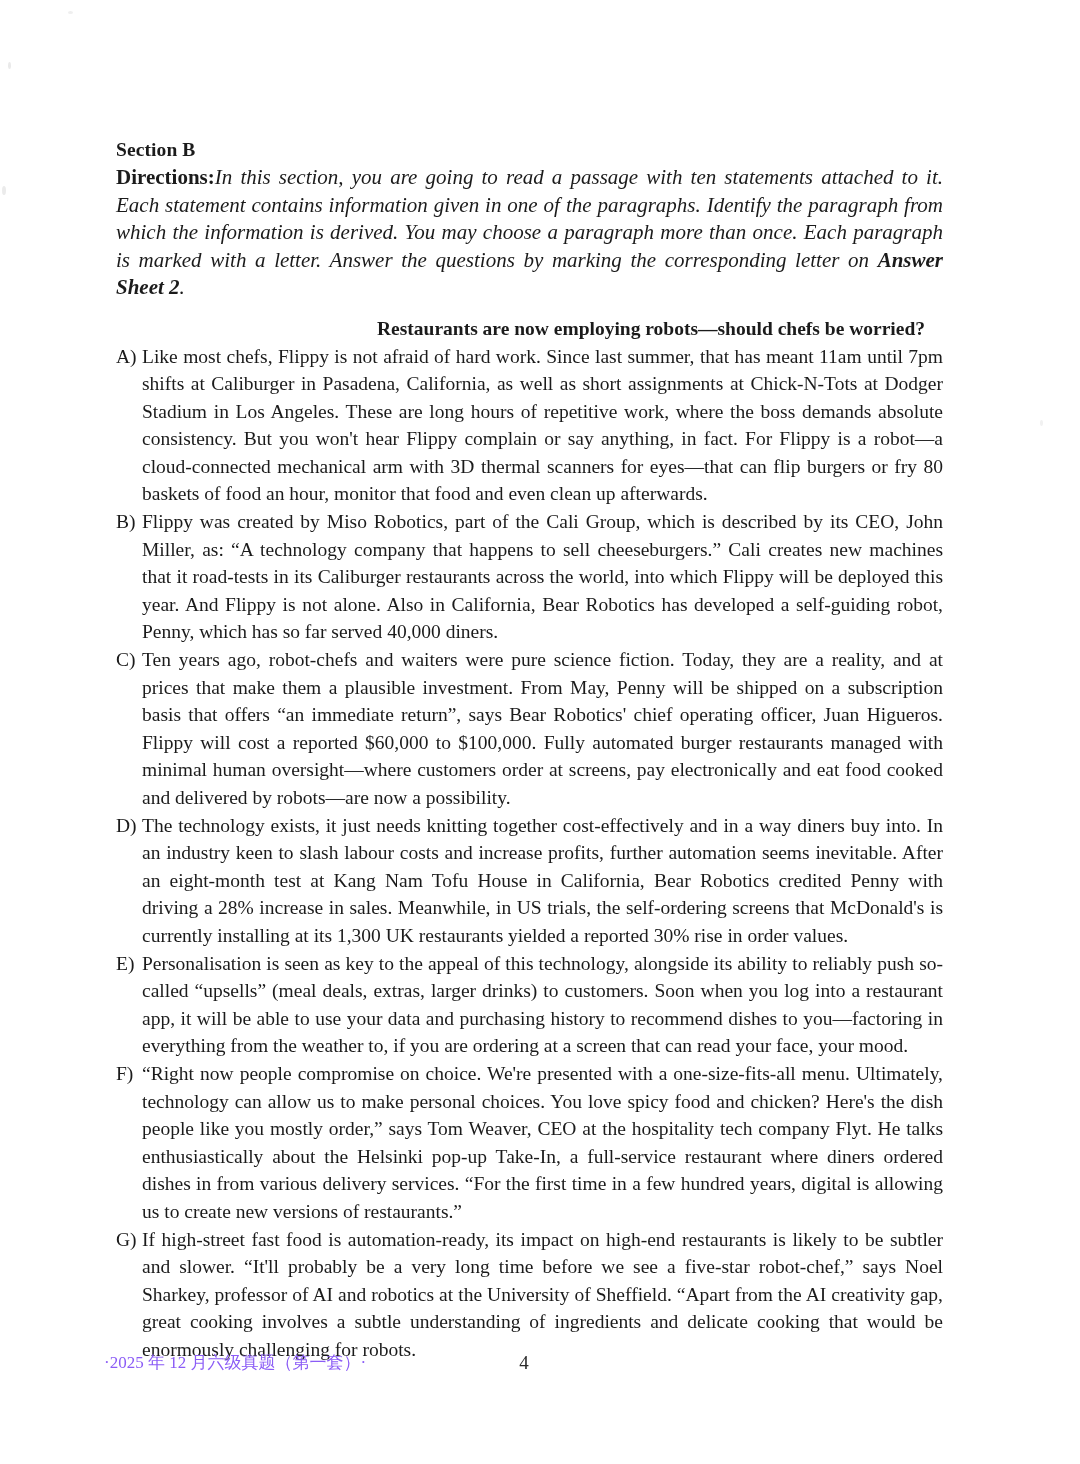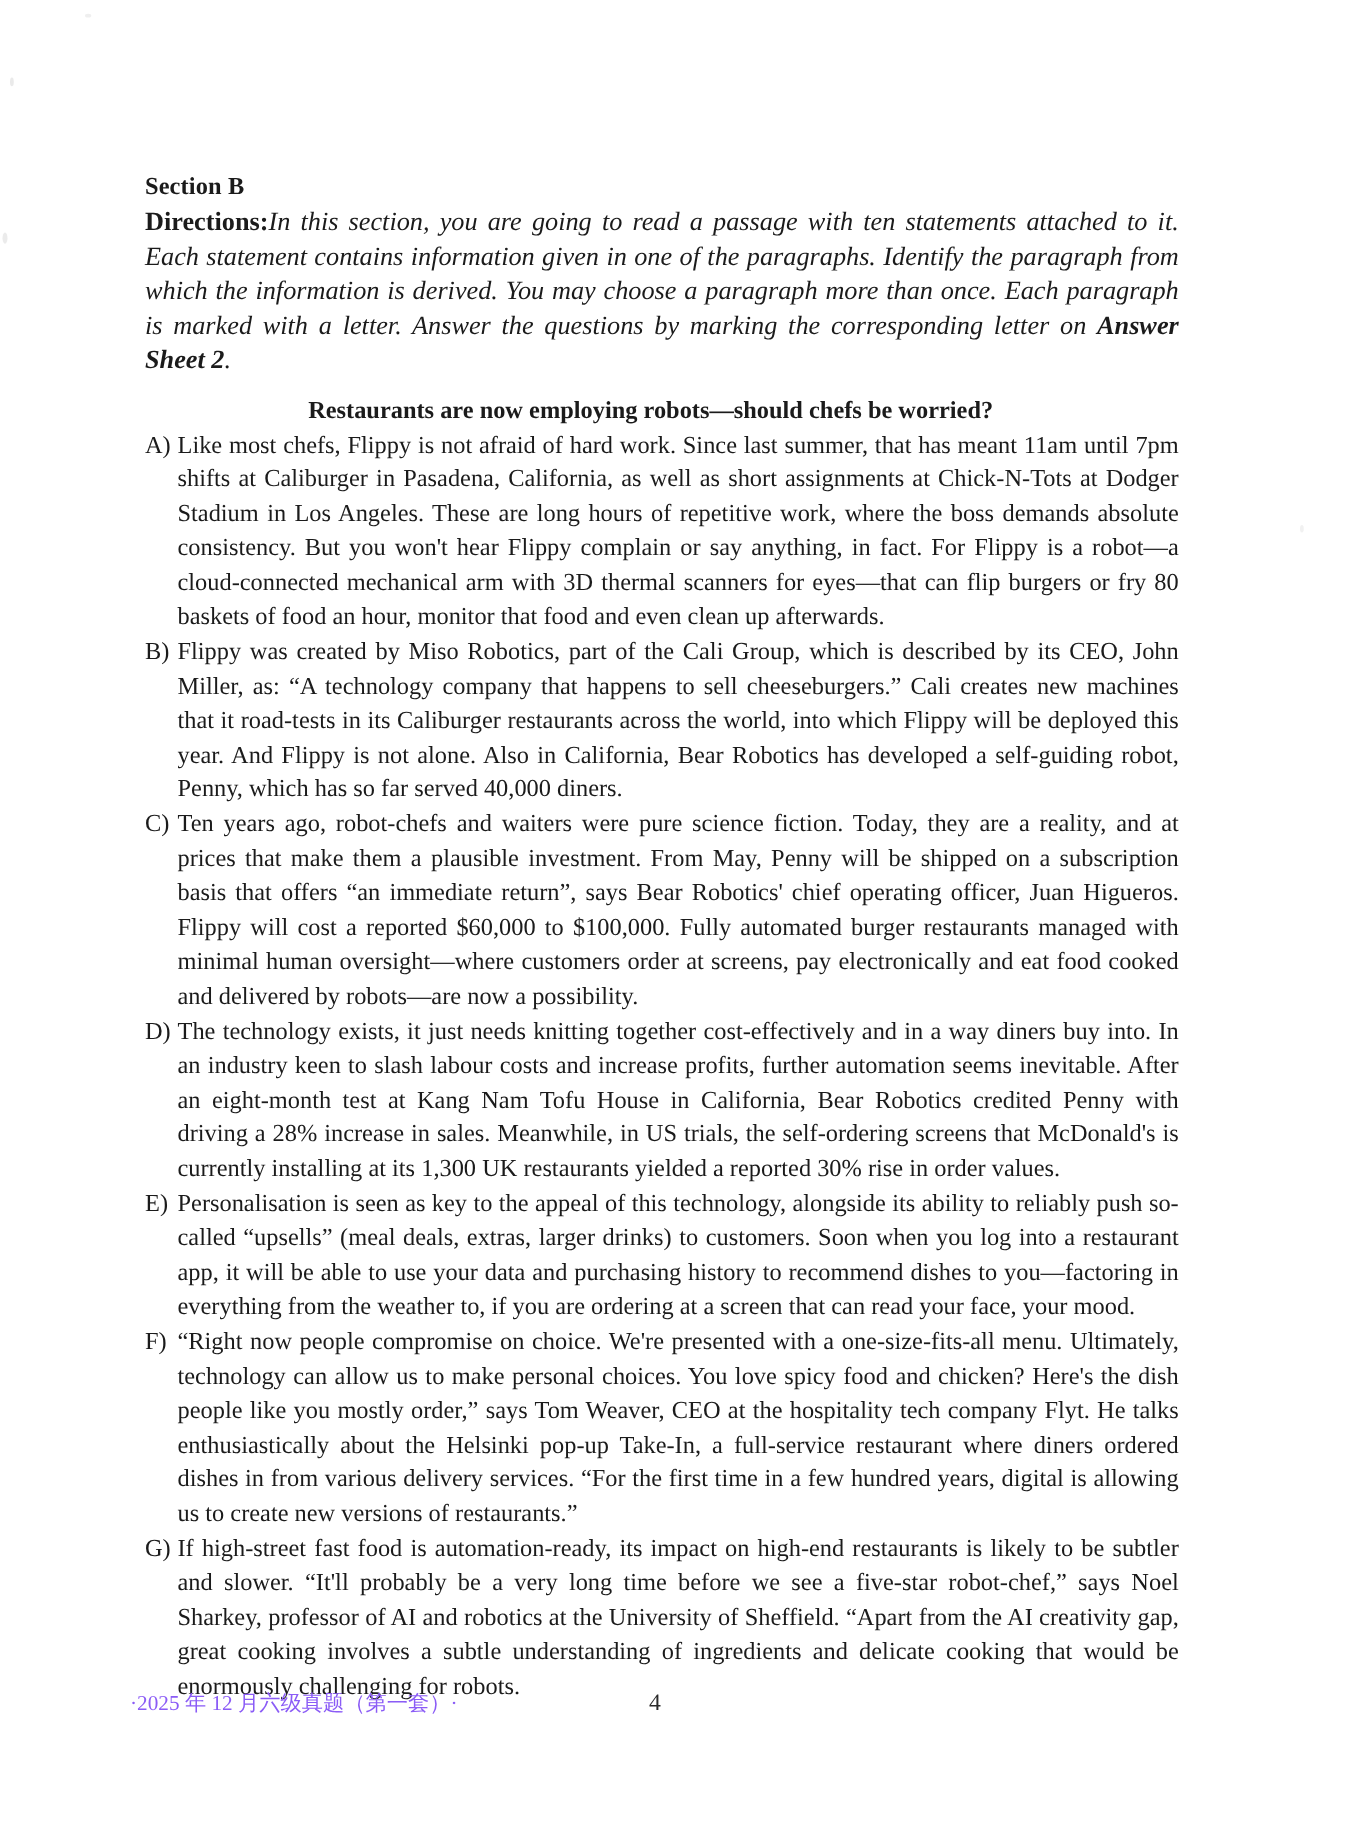--- a/index.html
+++ b/index.html
@@ -58,21 +58,21 @@
   }
   .directions .body {
     font-style: italic;
   }
   .directions .sheet {
     font-style: italic;
     font-weight: bold;
   }
 
   .passage-title {
-    text-align: center;
+    text-align: right;
     font-weight: bold;
     font-size: 19.5px;
     line-height: 29px;
     margin: 12px 0 0 0;
     padding-right: 18px;
   }
 
   .para {
     position: relative;
     font-size: 19.5px;

